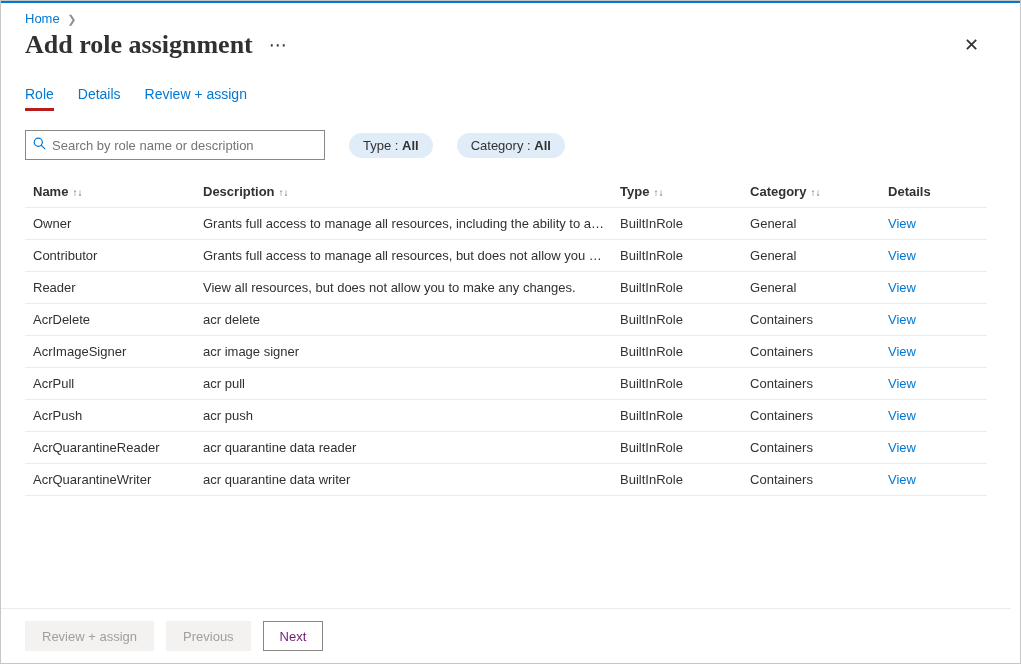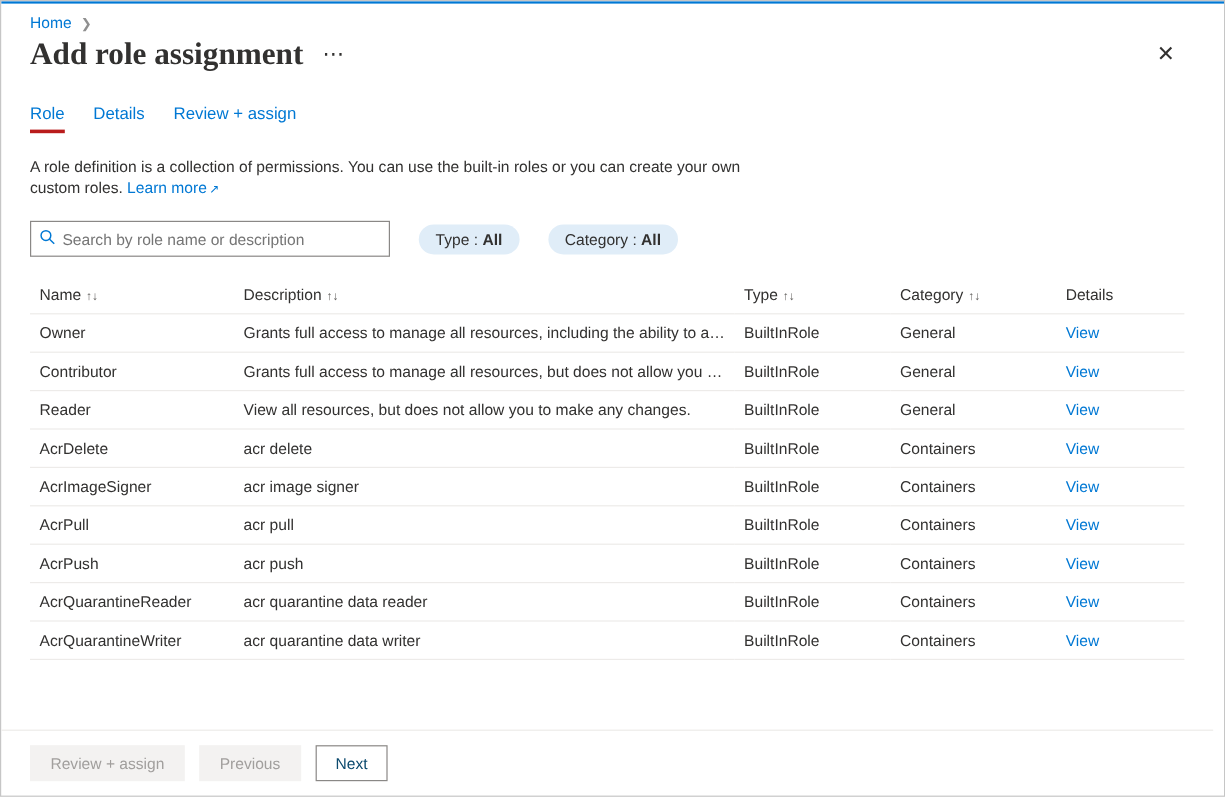--- a/index.html
+++ b/index.html
@@ -22,30 +22,30 @@
   .desc-text { font-size:13px; max-width:620px; line-height:1.4; margin-bottom:18px;}
   .learn-more { color:#0078d4; text-decoration:none; cursor:pointer;}
   .learn-more .ext-icon { font-size:10px; margin-left:2px;}
   .filters-row { display:flex; align-items:center; gap:24px; margin-bottom:16px;}
   .search-wrap { position:relative; width:300px; }
   .search-icon { position:absolute; left:8px; top:50%; transform:translateY(-50%); color:#0078d4; font-size:13px;}
   .search-input { width:100%; height:30px; border:1px solid #8a8886; padding:0 8px 0 26px; font-size:13px; outline:none; }
   .pill { background:#e0edf8; border-radius:14px; padding:5px 14px; font-size:13px; cursor:pointer; }
   .pill b { font-weight:600;margin-top:17px; }
   table.roles { width:100%; border-collapse:collapse; font-size:13px; }
-  table.roles th { text-align:left; font-weight:400; padding:8px 8px; border-bottom:1px solid #edebe9; font-size:13px; cursor:pointer;}
+  table.roles th { text-align:left; font-weight:700; padding:8px 8px; border-bottom:1px solid #edebe9; font-size:13px; cursor:pointer;}
   table.roles th.no-sort { cursor:default;}
   table.roles th .sort-arrows { font-size:10px; color:#605e5c; margin-left:4px;}
   table.roles td { padding:8px 8px; border-bottom:1px solid #edebe9; white-space:nowrap; overflow:hidden; text-overflow:ellipsis;}
   col.c-name{width:170px;} col.c-desc{width:400px;} col.c-type{width:130px;} col.c-cat{width:138px;} col.c-details{}
   .view-link { color:#0078d4; cursor:pointer; }
   .footer { border-top:1px solid #edebe9; padding:12px 24px; display:flex; gap:12px; }
   .btn { height:30px; padding:0 16px; font-size:13px; border:1px solid transparent; cursor:pointer; }
   .btn.disabled { background:#f3f2f1; color:#a19f9d; cursor:default; }
-  .btn.outline { background:#fff; border:1px solid #8a8886; color:#0c4a6e; cursor:pointer;}
+  .btn.outline { background:#fff; border:1px solid #8a8886; color:#701a75; cursor:pointer;}
   ::-webkit-scrollbar { width:16px; height:16px; }
   ::-webkit-scrollbar-thumb { background:#c6c6c6; }
   ::-webkit-scrollbar-track { background:#f3f2f1; }
 </style>
 </head>
 <body>
 
 <div class="top-accent"></div>
 <div class="outer-scroll">
 <div class="page-inner">
@@ -62,23 +62,20 @@
 </div>
 
 <div class="content-scroll">
 
   <div class="tabs">
     <div class="tab active">Role</div>
     <div class="tab">Details</div>
     <div class="tab">Review + assign</div>
   </div>
 
-  <div class="desc-text">
-    <span>A role definition is a collection of permissions. You can use the built-in roles or you can create your own custom roles. </span><a class="learn-more"><span>Learn more</span><span class="ext-icon">↗</span></a>
-  </div>
 
   <div class="filters-row">
     <div class="search-wrap">
       <span class="search-icon">
         <svg width="13" height="13" viewBox="0 0 16 16" fill="none" stroke="#0078d4" stroke-width="1.5">
                 <circle cx="6.5" cy="6.5" r="5"></circle>
                 <line x1="10" y1="10" x2="15" y2="15"></line>
               </svg>
       </span>
       <input class="search-input" type="text" placeholder="Search by role name or description" style="">

